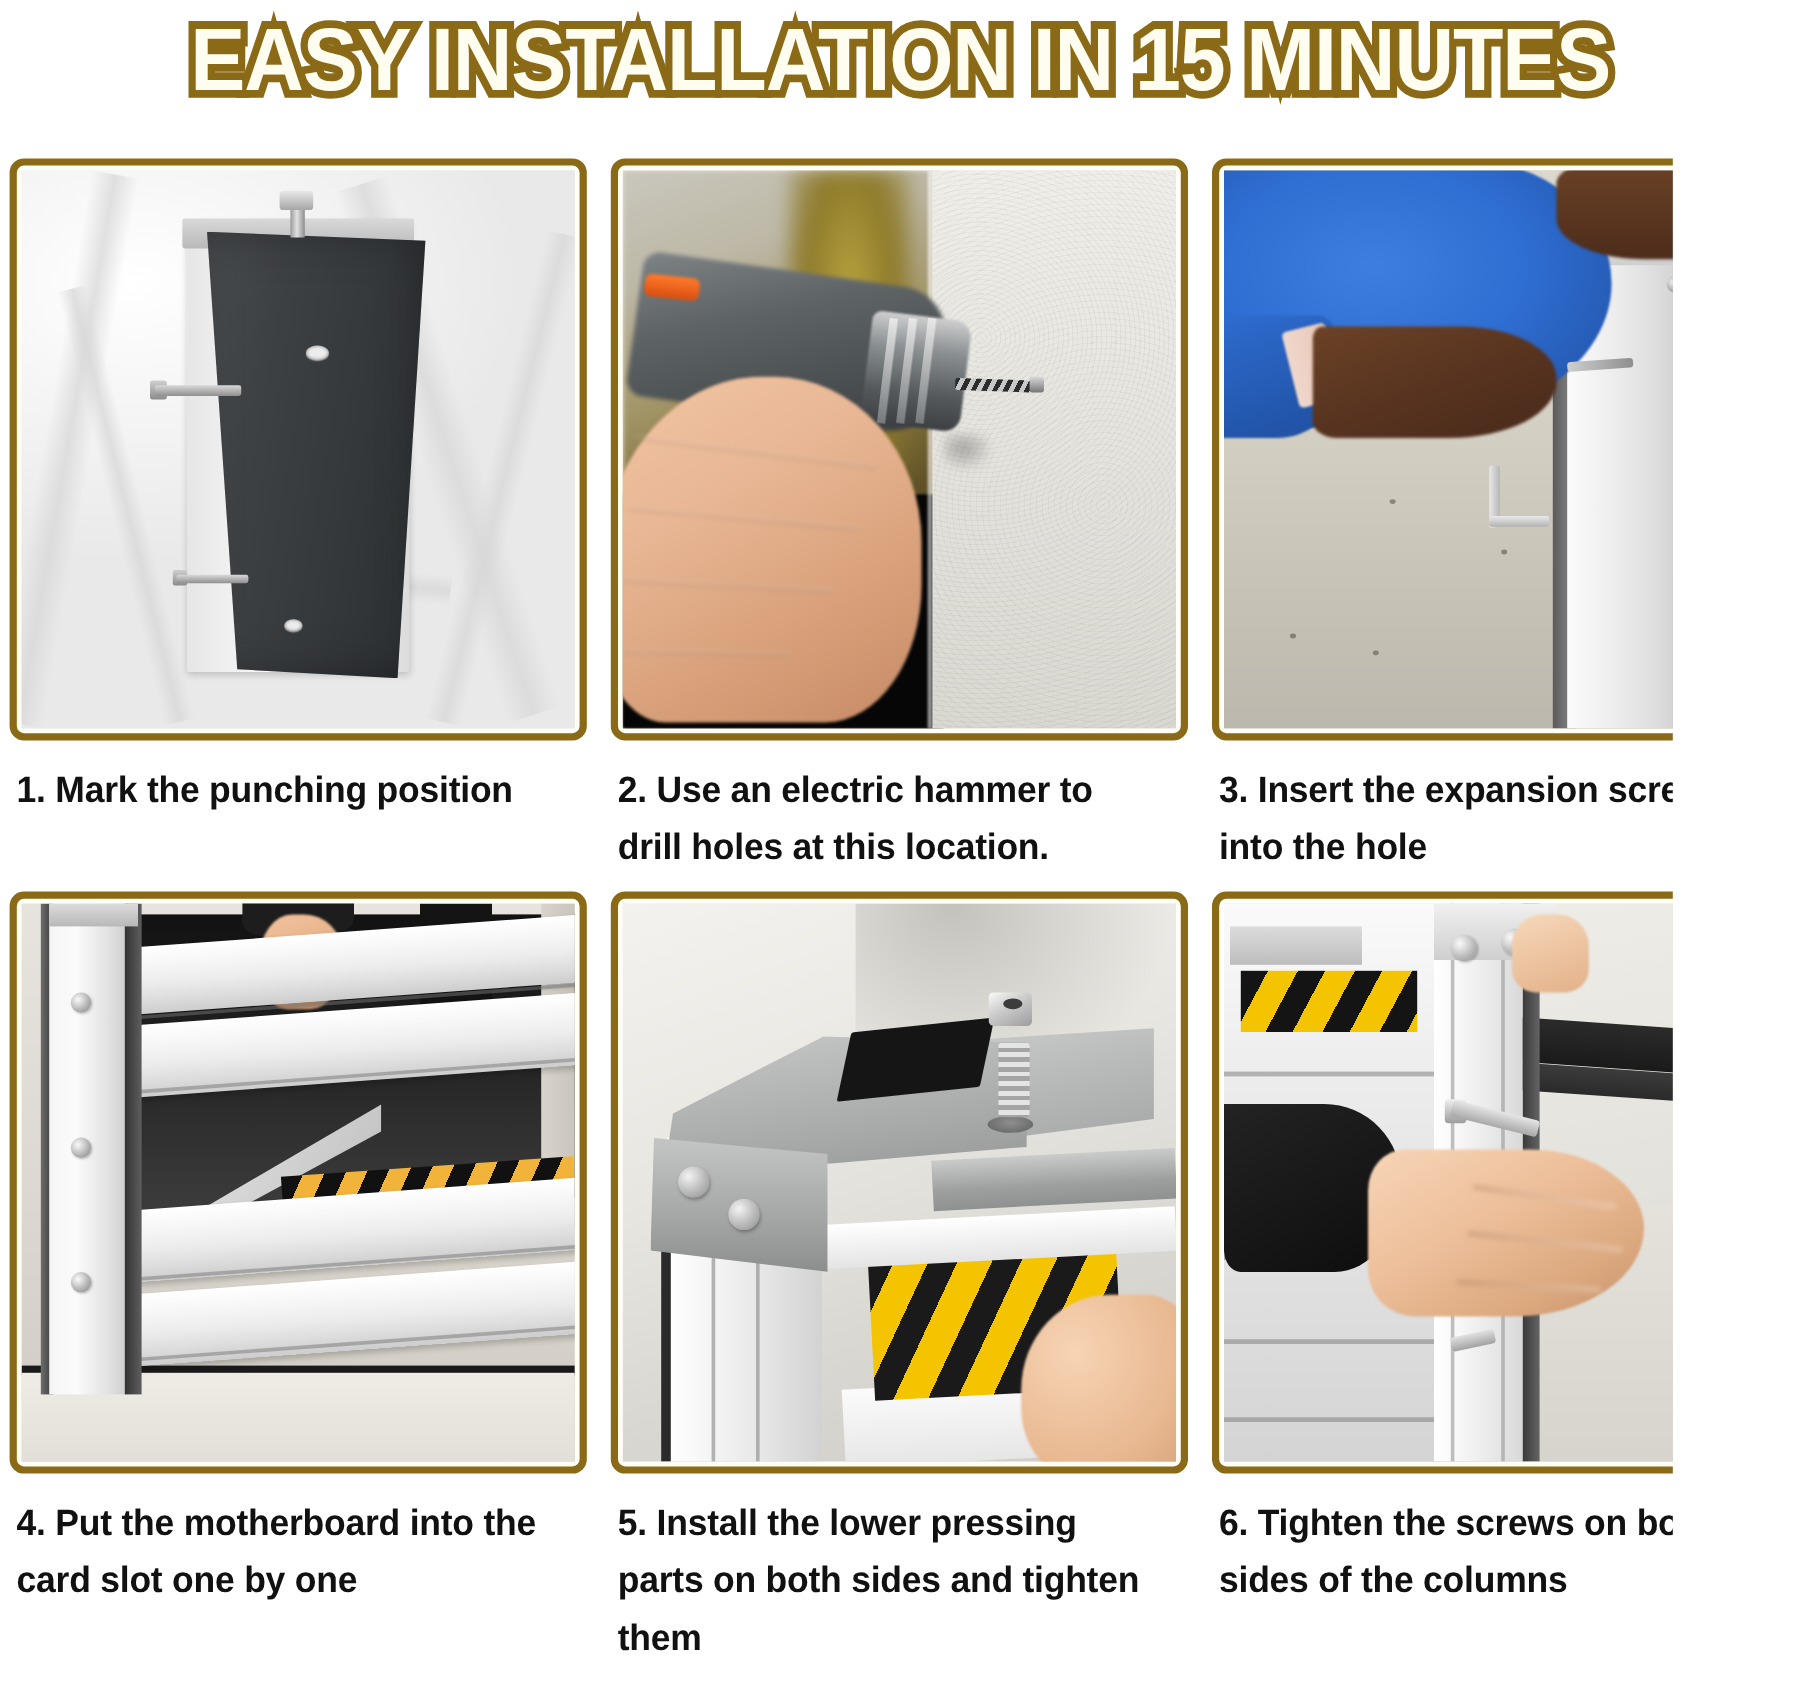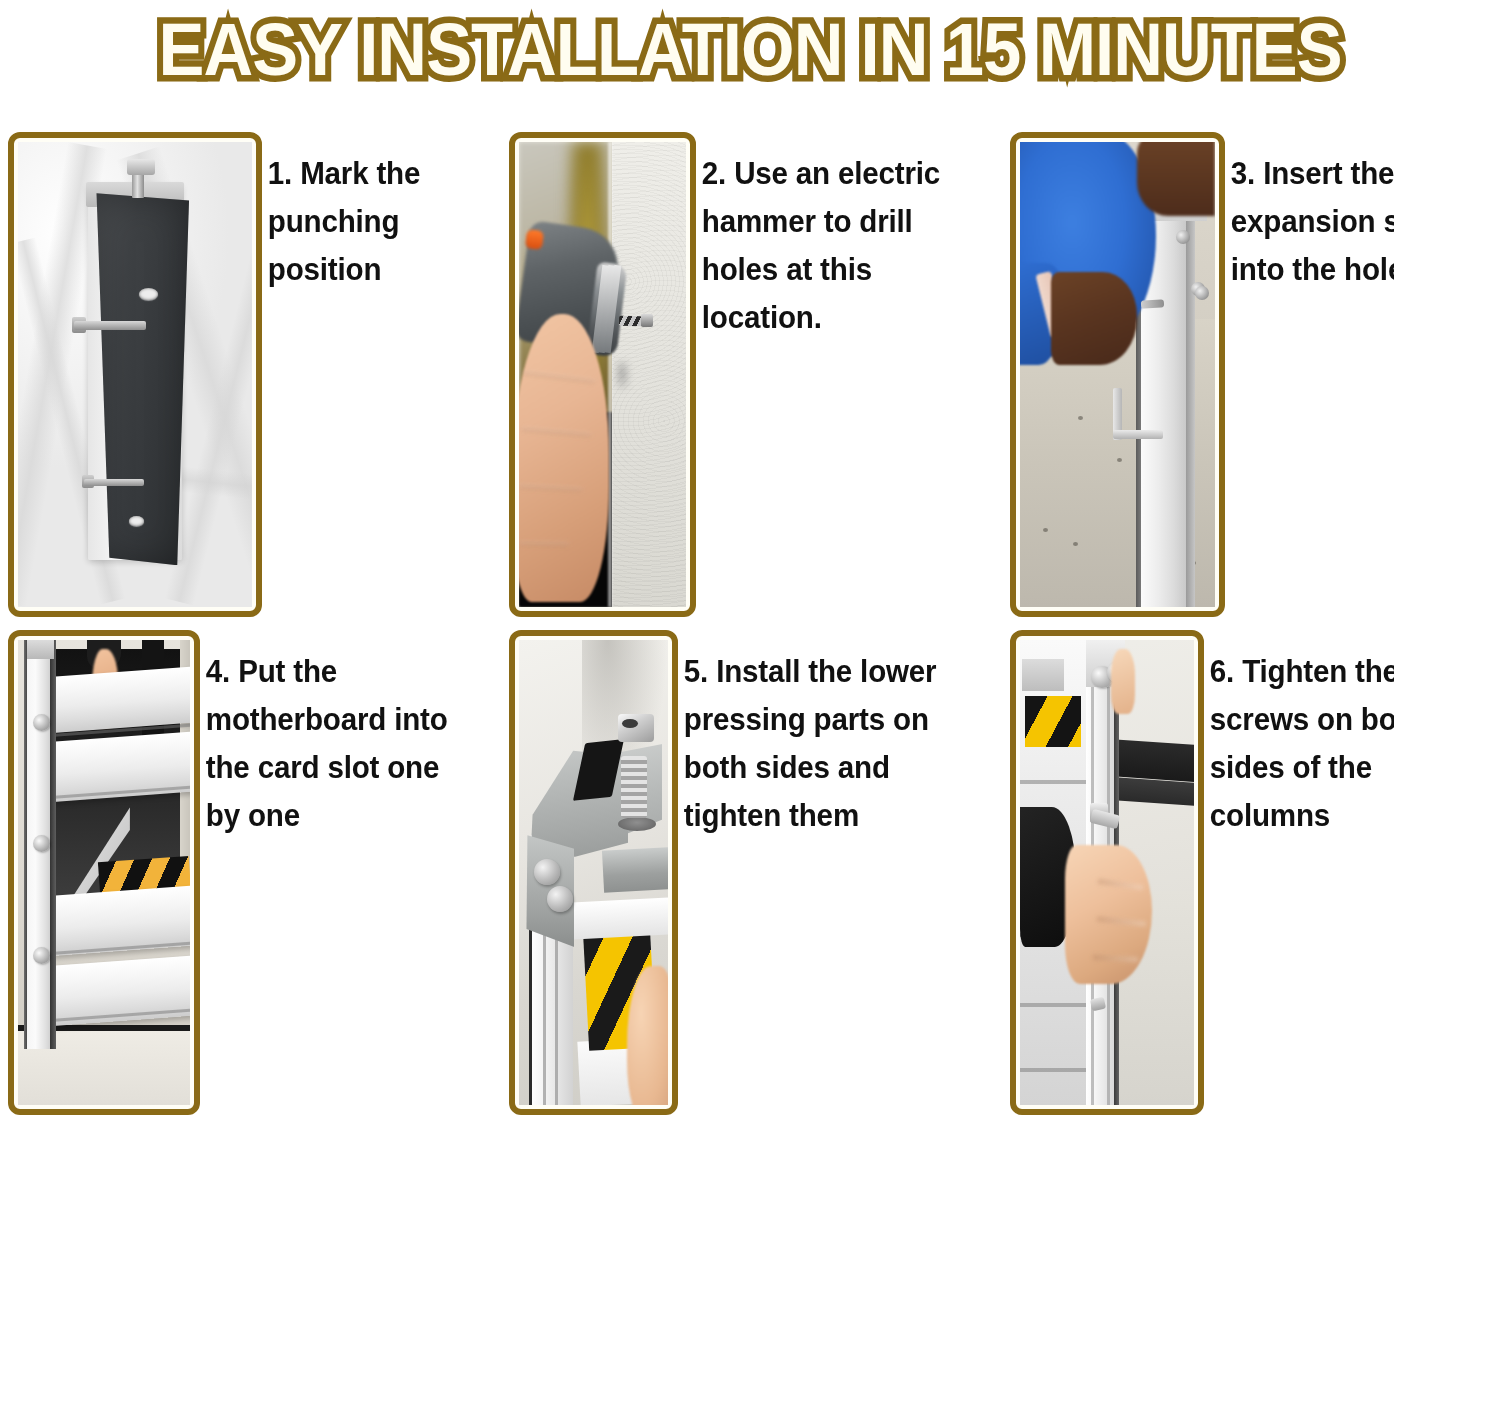--- a/index.html
+++ b/index.html
@@ -50,21 +50,21 @@
     width: 1484px;
   }
   .row {
     display: flex;
     gap: 20px;
     margin-bottom: 0;
   }
   .cell {
     width: 481px;
     display: flex;
-    flex-direction: row;
+    flex-direction: column;
   }
   .photo-frame {
     width: 481px;
     height: 485px;
     border: 6px solid #8a6a16;
     border-radius: 12px;
     padding: 4px;
     background: #fffef6;
     overflow: hidden;
     position: relative;

